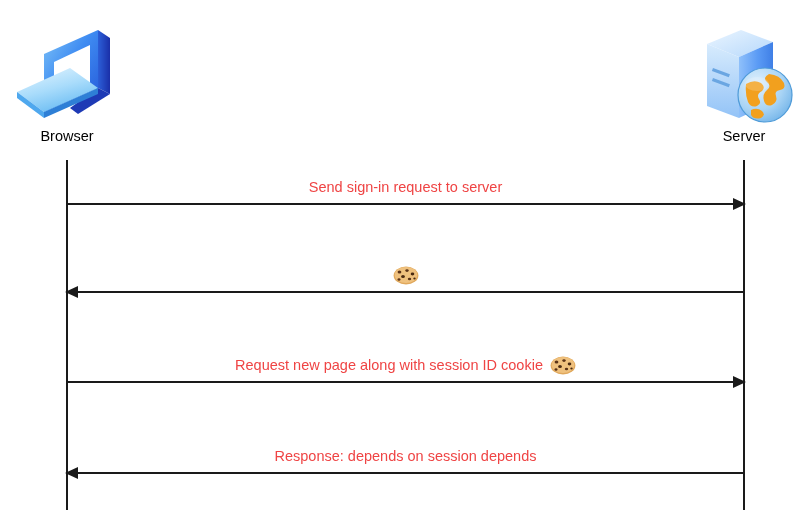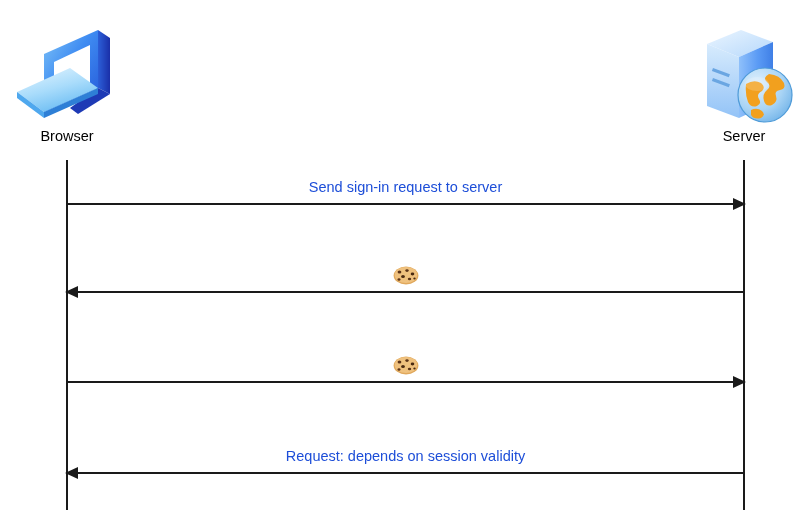--- a/index.html
+++ b/index.html
@@ -87,21 +87,21 @@
     border-right: 13px solid #1a1a1a;
   }
   .message-label {
     position: absolute;
     left: 0;
     width: 679px;
     bottom: 6px;
     text-align: right;
     font-size: 14.5px;
     line-height: 19px;
-    color: #1d4ed8;
+    color: #ef4444;
     white-space: nowrap;
     display: flex;
     align-items: center;
     justify-content: center;
     gap: 7px;
   }
   .cookie-icon {
     display: inline-block;
     width: 26px;
     height: 19px;
@@ -215,37 +215,38 @@
         <ellipse cx="6" cy="13.5" rx="1.5" ry="1.2" fill="#5a3318"></ellipse>
         <ellipse cx="21.5" cy="12.5" rx="1.2" ry="1" fill="#4a2a12"></ellipse>
       </svg>
     </div>
     <div class="message-line"></div>
     <div class="message-arrow"></div>
   </div>
 
   <div class="message to-right" style="top:381px">
     <div class="message-label">
+      <span class="msg-text">Request new page along with session ID cookie</span>
       <svg class="cookie-icon" viewBox="0 0 26 19">
         <ellipse cx="13" cy="9.5" rx="12.4" ry="9" fill="#e0a85c"></ellipse>
         <ellipse cx="13" cy="9" rx="11.3" ry="8" fill="#efc17e"></ellipse>
         <ellipse cx="6.5" cy="6" rx="1.9" ry="1.5" fill="#5a3318"></ellipse>
         <ellipse cx="14" cy="4.6" rx="1.7" ry="1.3" fill="#5a3318"></ellipse>
         <ellipse cx="19.5" cy="8" rx="1.8" ry="1.4" fill="#4a2a12"></ellipse>
         <ellipse cx="10" cy="10.5" rx="1.9" ry="1.5" fill="#4a2a12"></ellipse>
         <ellipse cx="16.5" cy="13" rx="1.7" ry="1.3" fill="#5a3318"></ellipse>
         <ellipse cx="6" cy="13.5" rx="1.5" ry="1.2" fill="#5a3318"></ellipse>
         <ellipse cx="21.5" cy="12.5" rx="1.2" ry="1" fill="#4a2a12"></ellipse>
       </svg>
     </div>
     <div class="message-line"></div>
     <div class="message-arrow"></div>
   </div>
 
   <div class="message to-left" style="top:472px">
     <div class="message-label">
-      <span class="msg-text">Request: depends on session validity</span>
+      <span class="msg-text">Response: depends on session depends</span>
     </div>
     <div class="message-line"></div>
     <div class="message-arrow"></div>
   </div>
 
 </div>
 
 </body></html>

